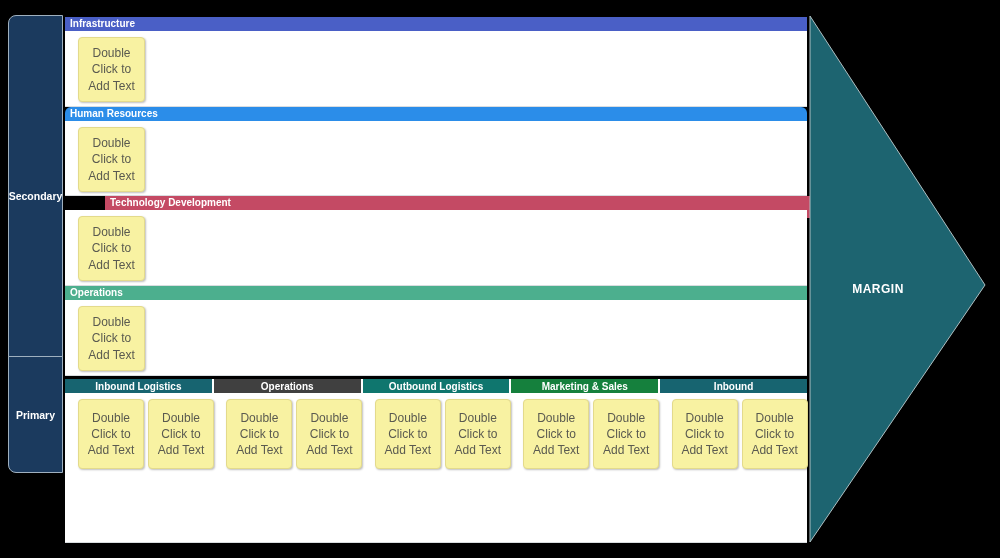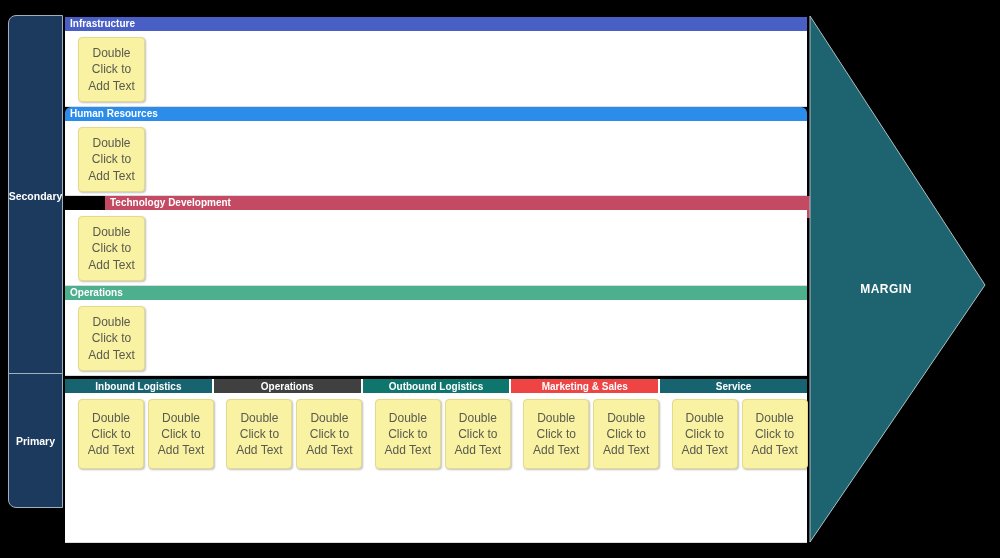--- a/index.html
+++ b/index.html
@@ -8,21 +8,21 @@
     position:relative;width:1000px;height:558px;background:#000;overflow:hidden;
     font-family:"Liberation Sans","DejaVu Sans",sans-serif;
   }
   
   .sb{
     position:absolute;left:8px;width:55px;background:#1B3A5E;
     border:1px solid #9FB0BF;display:flex;align-items:center;justify-content:center;
     color:#fff;font-weight:bold;font-size:10.5px;text-align:left;
   }
   .sb-secondary{top:15px;height:361px;border-radius:8px 0 0 0;}
-  .sb-primary{top:373px;height:135px;border-radius:0 0 0 8px;}
+  .sb-primary{top:356px;height:117px;border-radius:0 0 0 8px;}
   
   .row-header{
     position:absolute;left:65px;width:742px;height:22px;
     color:#fff;font-weight:bold;font-size:10px;line-height:14px;padding-left:5px;
   }
   .row-body{position:absolute;left:65px;width:742px;background:#fff;border-bottom:1px solid #d9dde0;}
   
   .note{
     position:absolute;left:5px;top:6px;width:67px;height:65px;
     background:#F8F2A2;border:1px solid #E3DA8C;border-radius:4px;
@@ -43,21 +43,21 @@
     position:absolute;left:65px;top:393px;width:742px;height:150px;
     background:#fff;display:flex;border-bottom:1px solid #d9dde0;
   }
   .p-col{flex:1;position:relative;}
   .p-col .note{width:66px;height:70px;}
   .p-col .note.n2{left:75px;}
   
   .arrow-svg{position:absolute;left:808px;top:14px;width:180px;height:530px;}
   .margin-label{
     position:absolute;left:808px;top:281px;width:140px;height:16px;line-height:16px;
-    text-align:center;color:#fff;font-weight:bold;font-size:12px;letter-spacing:.5px;margin-left:8px;
+    text-align:center;color:#fff;font-weight:bold;font-size:12px;letter-spacing:.5px;
   }
 </style>
 </head>
 <body>
 
 <div class="stage">
 
   <div class="sb sb-secondary">
     <span>Secondary</span>
   </div>
@@ -82,22 +82,22 @@
 
   <div class="row-header" style="top: 286px; background: rgb(76, 175, 142);">Operations</div>
   <div class="row-body" style="top:300px;height:76px;">
     <div class="note">Double Click to Add Text</div>
   </div>
 
   <div class="p-headers">
     <div class="p-header" style="background: rgb(23, 100, 112);">Inbound Logistics</div>
     <div class="p-header" style="background: #404040;">Operations</div>
     <div class="p-header" style="background: #0f766e;">Outbound Logistics</div>
-    <div class="p-header" style="background: #ef4444; text-align: center;">Marketing &amp; Sales</div>
-    <div class="p-header" style="background: rgb(23, 100, 112);">Service</div>
+    <div class="p-header" style="background: #15803d; text-align: center;">Marketing &amp; Sales</div>
+    <div class="p-header" style="background: rgb(23, 100, 112);">Inbound</div>
   </div>
 
   <div class="p-body">
     <div class="p-col">
       <div class="note n1">Double Click to Add Text</div>
       <div class="note n2">Double Click to Add Text</div>
     </div>
     <div class="p-col">
       <div class="note n1">Double Click to Add Text</div>
       <div class="note n2">Double Click to Add Text</div>

